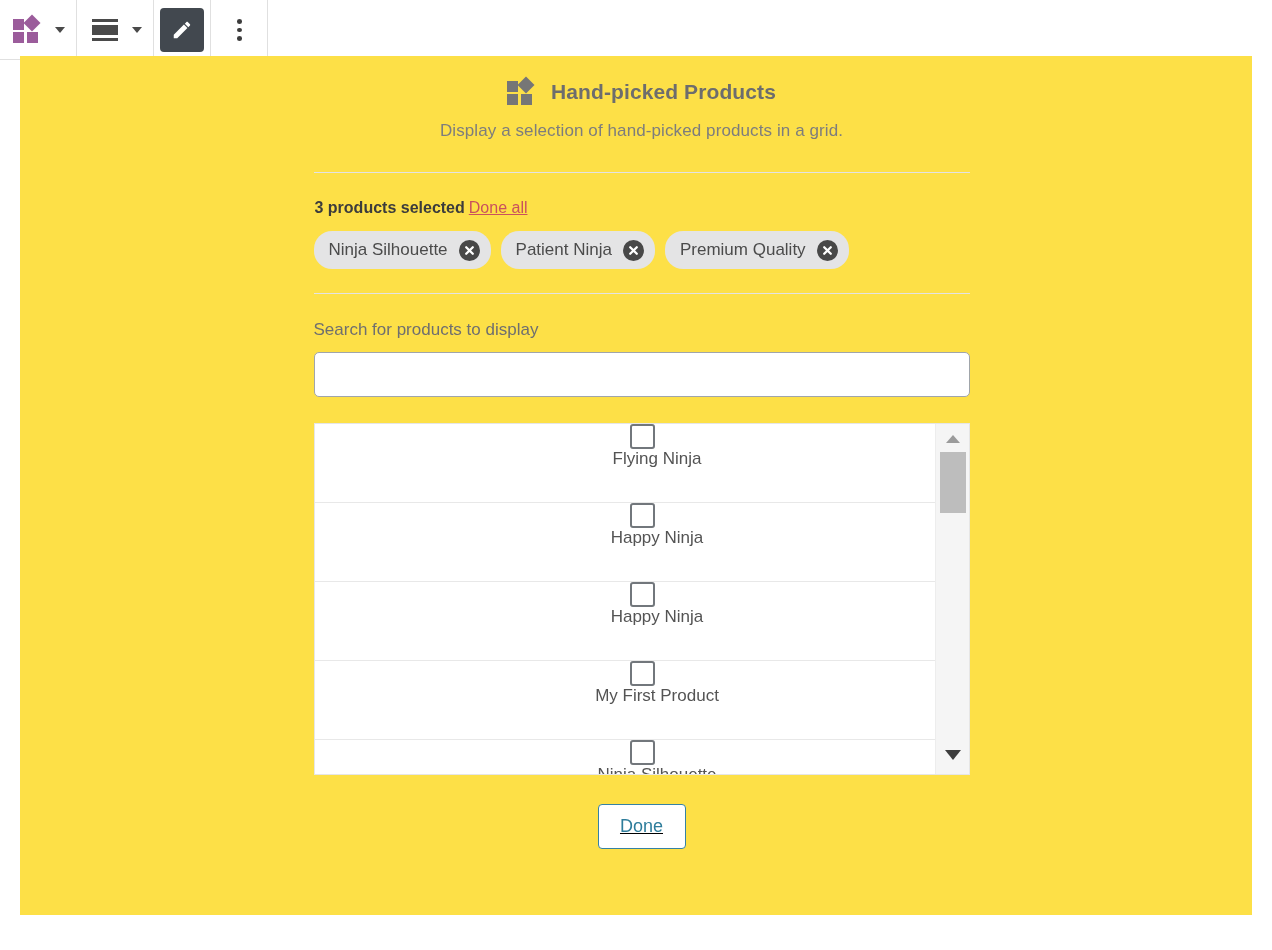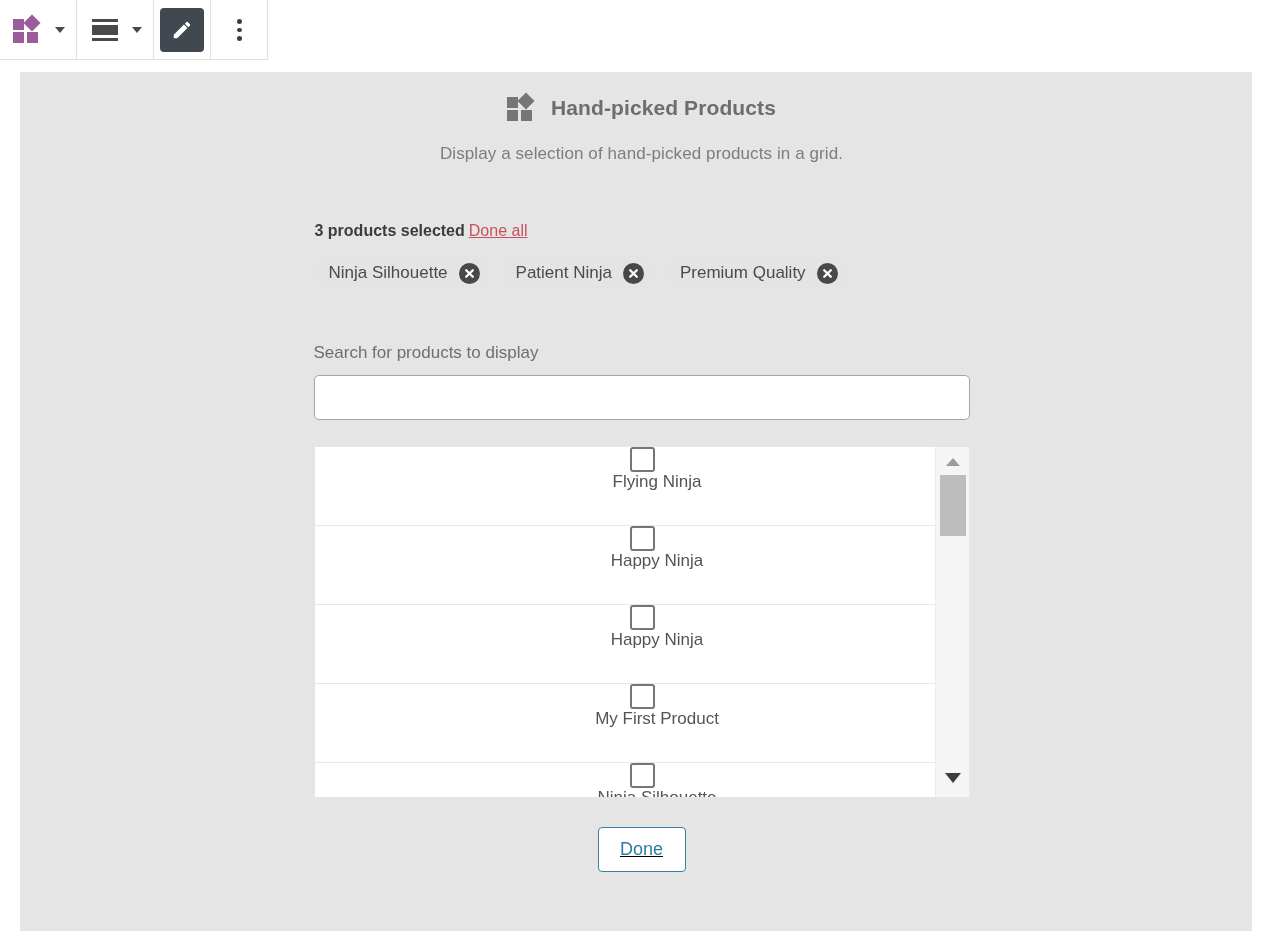--- a/index.html
+++ b/index.html
@@ -103,24 +103,24 @@
   .pencil-icon { width: 22px; height: 22px; display:block; }
 
   
   .kebab { display: flex; flex-direction: column; align-items: center; justify-content: center; gap: 4px; height: 22px; }
   .kebab span { width: 5px; height: 5px; border-radius: 50%; background: #3c3c3c; display: block; }
 
   
   .panel {
     position: absolute;
     left: 20px;
-    top: 72px;
+    top: 56px;
     width: 1232px;
     height: 859px;
-    background: #e5e5e5;
+    background: #fde047;
     box-sizing: border-box;
     padding-left: 11px;
   }
 
   .panel-inner {
     width: 656px;
     margin: 0 auto;
     padding-top: 0;
   }
 
@@ -135,21 +135,21 @@
     font-size: 21px;
     font-weight: 600;
     color: #6d6d6d;
     letter-spacing: 0.1px;
   }
 
   .panel-desc {
     text-align: center;
     font-size: 17px;
     color: #7d7d7d;
-    margin-top: 22px;
+    margin-top: 15px;
     letter-spacing: 0.1px;
   }
 
   .hr {
     height: 1px;
     background: #e3e3e4;
     margin-top: 31px;
   }
   .hr2 {
     height: 1px;

